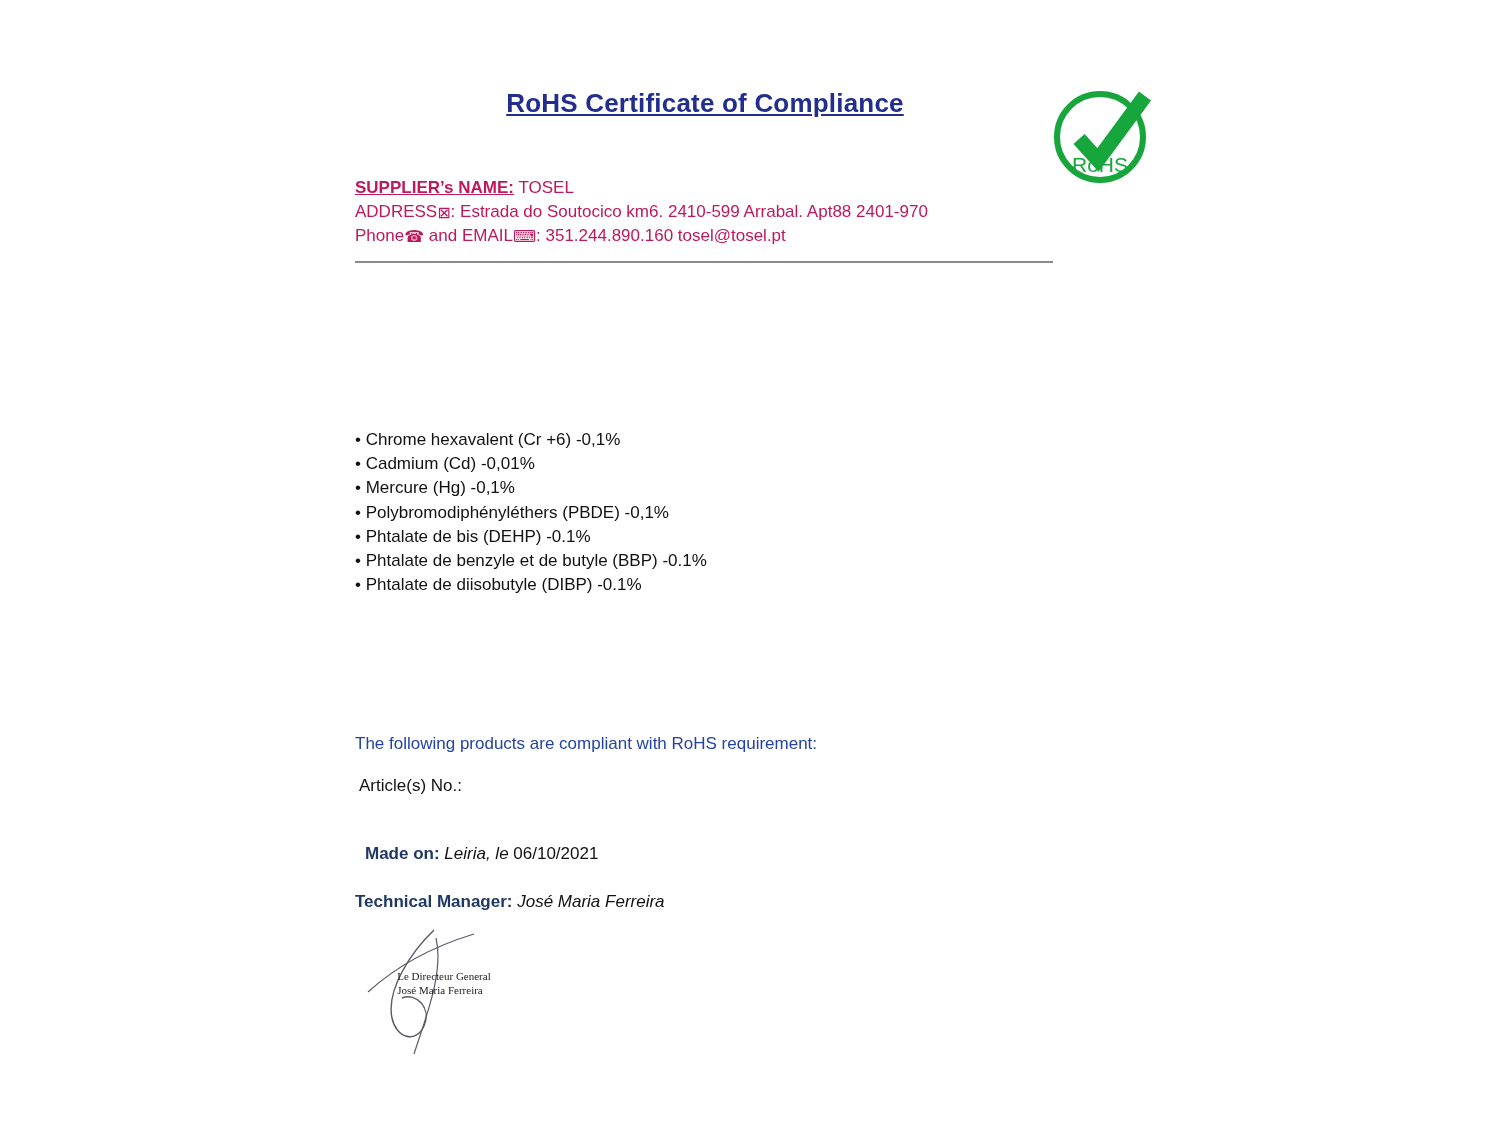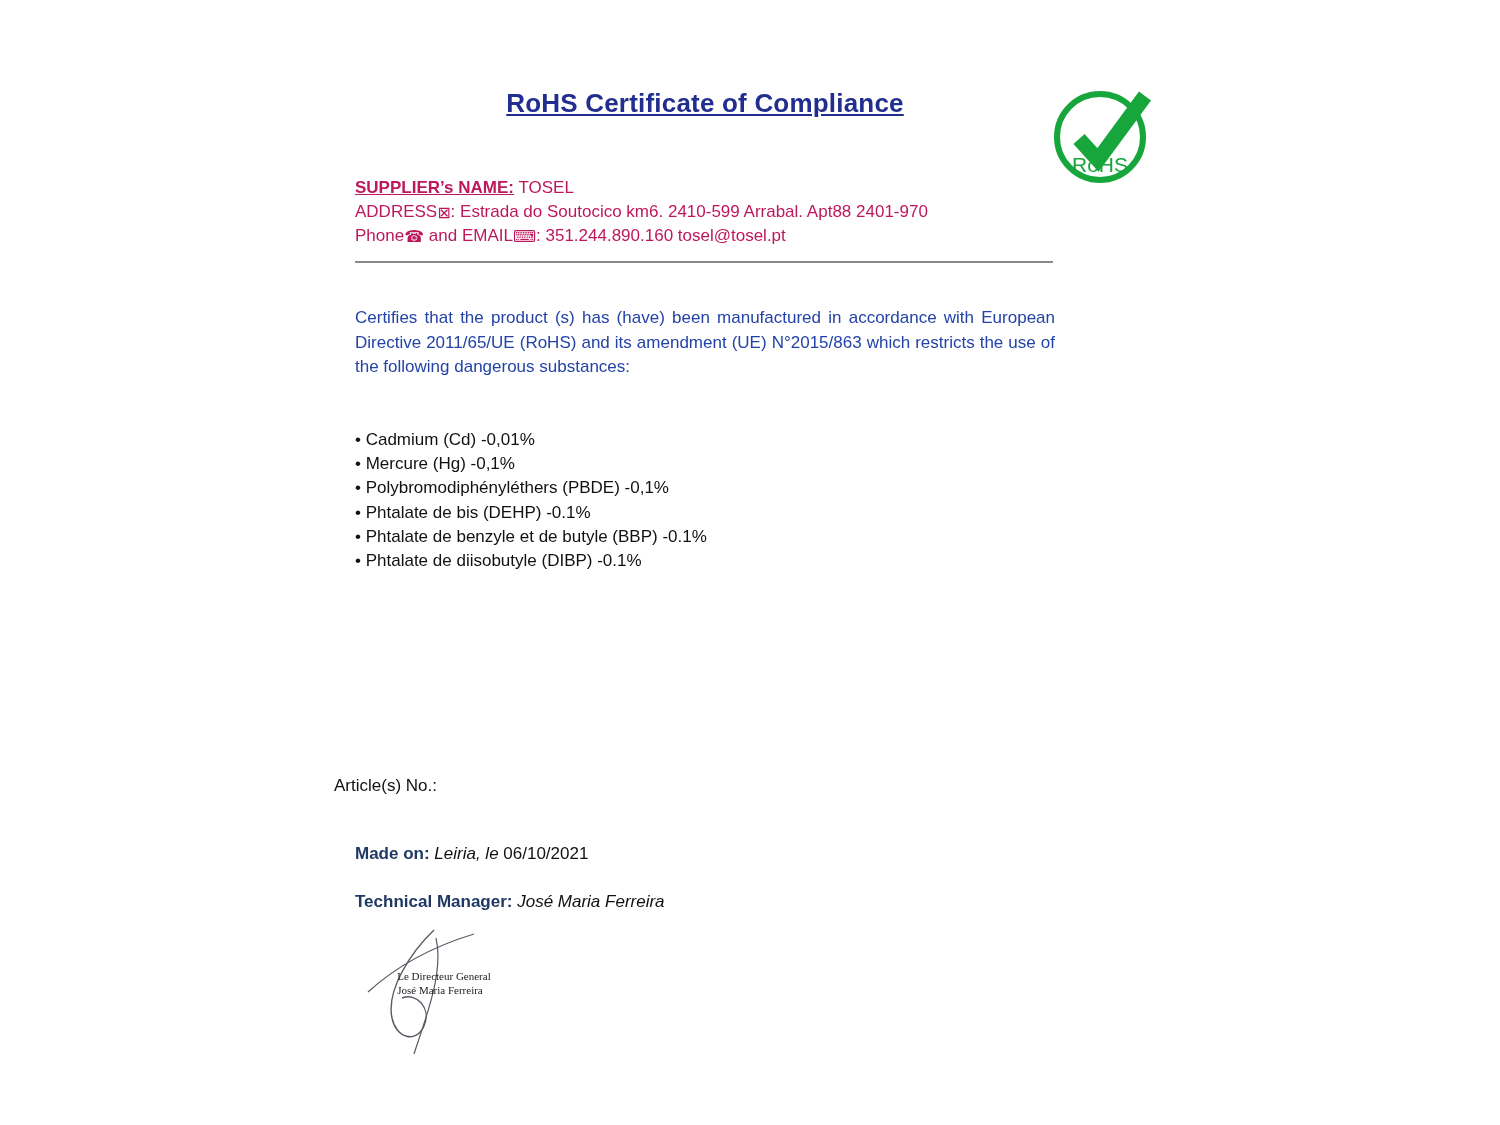--- a/index.html
+++ b/index.html
@@ -34,25 +34,25 @@
     position:absolute;left:355px;top:428px;width:700px;
     list-style:none;margin:0;padding:0;font-size:17px;line-height:24.2px;color:#111;
   }
   .substance-list li::before{content:"• ";}
 
   .compliance-statement{
     position:absolute;left:355px;top:734px;width:700px;
     font-size:17px;color:#2343A7;
   }
   .article-line{
-    position:absolute;left:334px;top:776px;width:700px;
+    position:absolute;left:359px;top:776px;width:700px;
     font-size:17px;color:#111;
   }
 
-  .made-on-line{position:absolute;left:355px;top:844px;font-size:17px;color:#111;}
+  .made-on-line{position:absolute;left:365px;top:844px;font-size:17px;color:#111;}
   .tech-mgr-line{position:absolute;left:355px;top:892px;font-size:17px;color:#111;}
   .navy-label{font-weight:bold;color:#1F3864;}
   .italic-text{font-style:italic;}
 
   .signature-block{position:absolute;left:356px;top:922px;width:180px;height:140px;}
   .sig-text{font-family:"Liberation Serif","DejaVu Serif",serif;fill:#1c1c1c;}
 </style>
 </head>
 <body>
 
@@ -73,31 +73,32 @@
     <div class="supplier-line">
       <span>ADDRESS</span><span class="icon-inline">⊠</span><span>: Estrada do Soutocico km6. 2410-599 Arrabal. Apt88 2401-970</span>
     </div>
     <div class="supplier-line">
       <span>Phone</span><span class="icon-inline">☎</span><span> and EMAIL</span><span class="icon-inline">⌨</span><span>: 351.244.890.160 tosel@tosel.pt</span>
     </div>
   </div>
 
   <div class="divider"></div>
 
-  <div class="cert-paragraph">Certifies that the product (s) has (have) been manufactured in accordance with European Directive 2011/65/UE (RoHS) and its amendment (UE) N°2015/863 which restricts the use of the following dangerous substances:</div>
 
   <ul class="substance-list">
+    <li>Chrome hexavalent (Cr +6) -0,1%</li>
     <li>Cadmium (Cd) -0,01%</li>
     <li>Mercure (Hg) -0,1%</li>
     <li>Polybromodiphényléthers (PBDE) -0,1%</li>
     <li>Phtalate de bis (DEHP) -0.1%</li>
     <li>Phtalate de benzyle et de butyle (BBP) -0.1%</li>
     <li>Phtalate de diisobutyle (DIBP) -0.1%</li>
   </ul>
 
+  <div class="compliance-statement">The following products are compliant with RoHS requirement:</div>
 
   <div class="article-line">Article(s) No.:</div>
 
   <div class="made-on-line">
     <span class="navy-label">Made on:</span><span class="italic-text"> Leiria, le </span><span>06/10/2021</span>
   </div>
 
   <div class="tech-mgr-line">
     <span class="navy-label">Technical Manager:</span><span class="italic-text"> José Maria Ferreira</span>
   </div>

